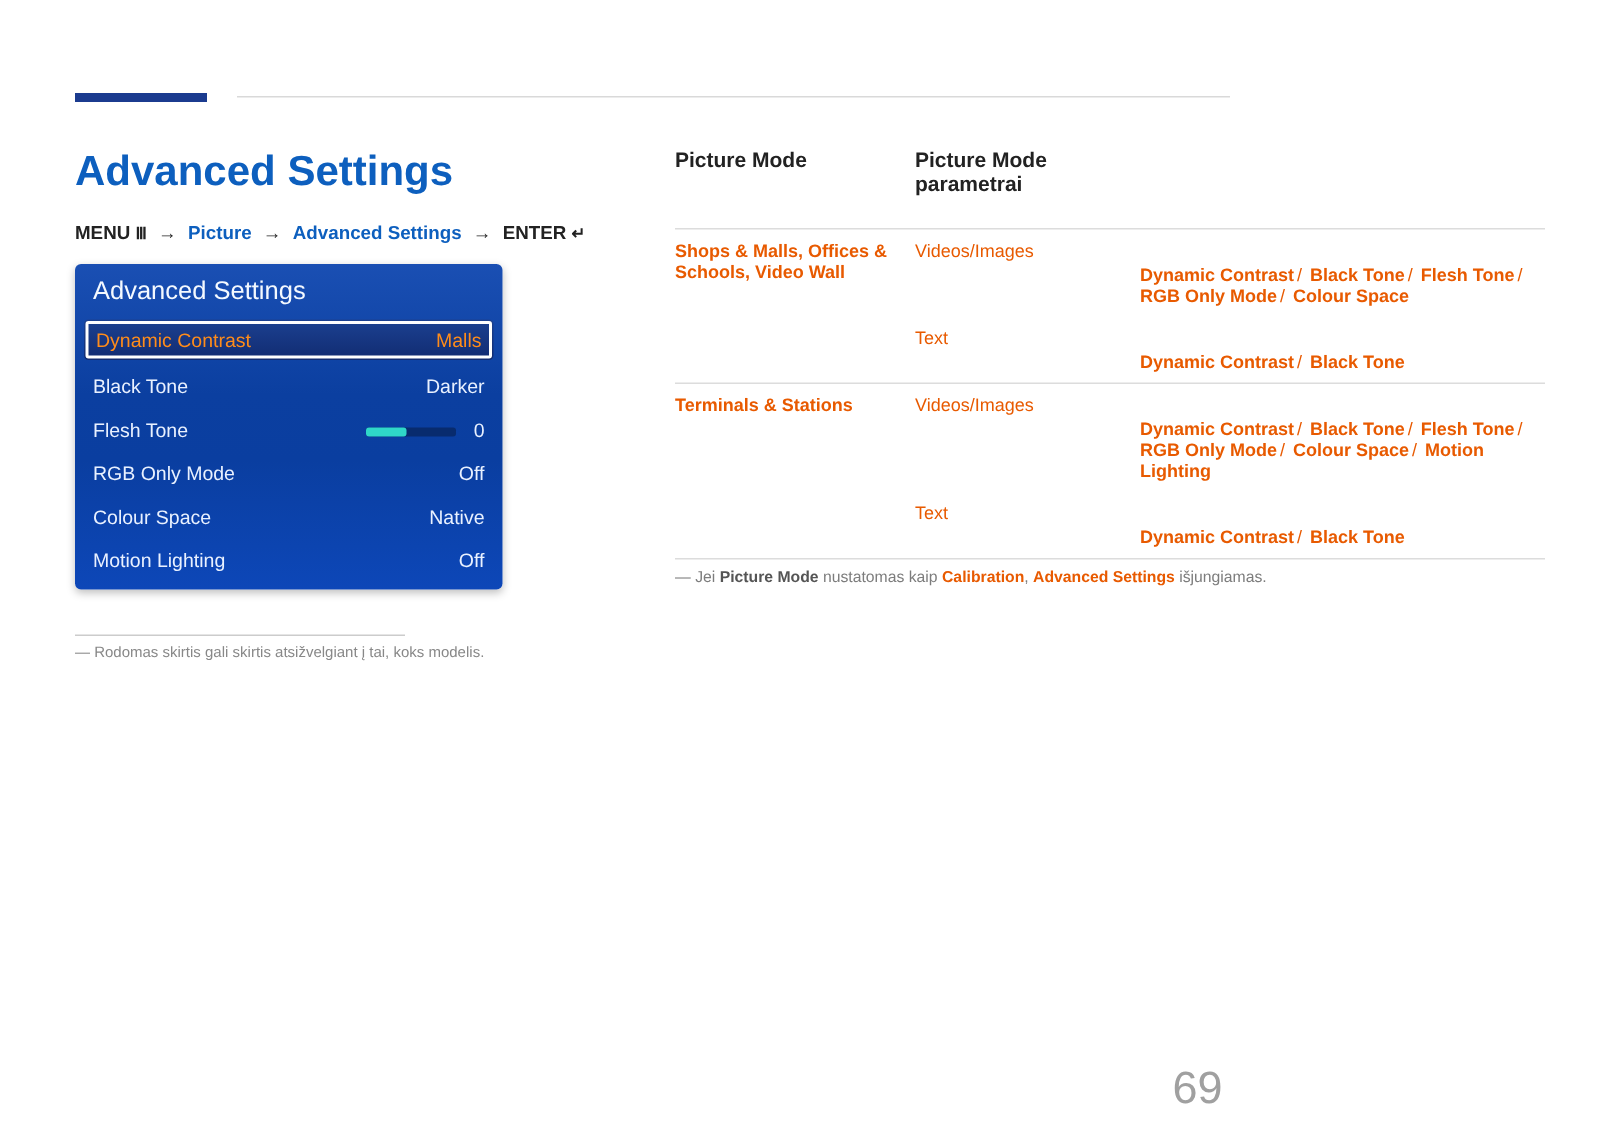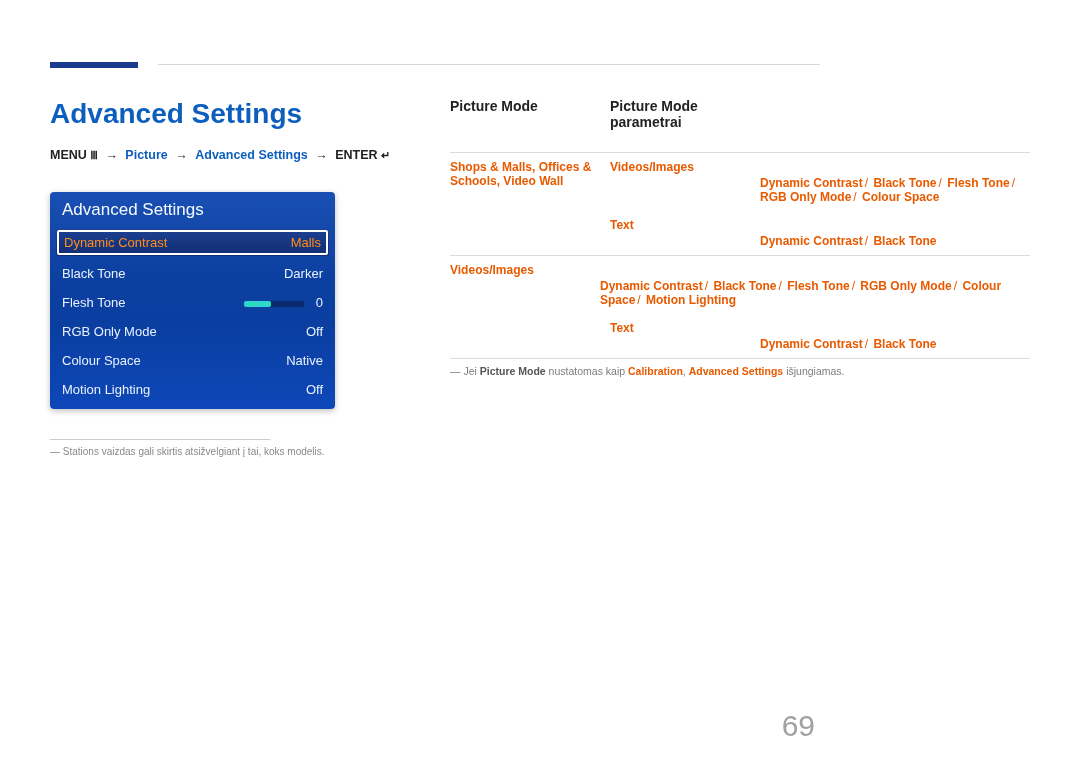--- a/index.html
+++ b/index.html
@@ -55,21 +55,21 @@
   h1.title {
     color: #0d5fbe;
     font-size: 28px;
     font-weight: 600;
     margin: 0 0 18px 0;
   }
   .breadcrumb {
     font-size: 12.5px;
     font-weight: 600;
     color: #222;
-    margin-bottom: 30px;
+    margin-bottom: 14px;
   }
   .breadcrumb .bc-item { color: #0d5fbe; font-weight: 700; }
   .breadcrumb .bc-first { color: #222; }
   .breadcrumb .arrow { color: #222; font-weight: 600; padding: 0 4px; }
   .breadcrumb .icon { font-size: 11px; vertical-align: middle; }
 
   
   .osd {
     width: 285px;
     border-radius: 4px;
@@ -155,21 +155,21 @@
     padding: 7px 0;
   }
   .tbl .sep {
     height: 1px;
     background: #dcdcdc;
     margin: 0;
   }
   .cell-orange, .cell-orange span { color: #e85a00; font-weight: 600; margin-top: 16px; }
   .cell-orange .slash { color: #e85a00; font-weight: 500; padding: 0 2px; }
   .c1 .cell-orange { font-weight: 700; }
-  .c2 .cell-orange { font-weight: 700; }
+  .c2 .cell-orange { font-weight: 400; }
 
   .note-line {
     font-size: 10.5px;
     color: #7d7d7d;
     margin-top: 6px;
   }
   .note-line::before { content: "― "; }
   .note-line b { color: #555; }
   .note-line .orange-b { color: #e85a00; font-weight: 700; }
 
@@ -232,21 +232,21 @@
           <span class="lbl">Colour Space</span>
           <span class="val">Native</span>
         </div>
         <div class="osd-row" style="padding-bottom:12px;">
           <span class="lbl">Motion Lighting</span>
           <span class="val">Off</span>
         </div>
       </div>
 
       <div class="left-rule"></div>
-      <div class="footnote">Stations vaizdas gali skirtis atsižvelgiant į tai, koks modelis.</div>
+      <div class="footnote">Rodomas skirtis gali skirtis atsižvelgiant į tai, koks modelis.</div>
     </div>
 
     <div class="right-col">
       <div class="tbl">
         <div class="hdr">
           <div class="c1">Picture Mode</div>
           <div class="c2">Picture Mode parametrai</div>
         </div>
         <div class="sep"></div>
 
@@ -266,20 +266,21 @@
           <div class="c1"></div>
           <div class="c2"><span class="cell-orange">Text</span></div>
           <div class="c3 cell-orange">
             <span>Dynamic Contrast</span><span class="slash">/</span>
             <span>Black Tone</span>
           </div>
         </div>
         <div class="sep"></div>
 
         <div class="row">
+          <div class="c1"><span class="cell-orange">Terminals &amp; Stations</span></div>
           <div class="c2"><span class="cell-orange">Videos/Images</span></div>
           <div class="c3 cell-orange">
             <span>Dynamic Contrast</span><span class="slash">/</span>
             <span>Black Tone</span><span class="slash">/</span>
             <span>Flesh Tone</span><span class="slash">/</span>
             <span>RGB Only Mode</span><span class="slash">/</span>
             <span>Colour Space</span><span class="slash">/</span>
             <span>Motion Lighting</span>
           </div>
         </div>

